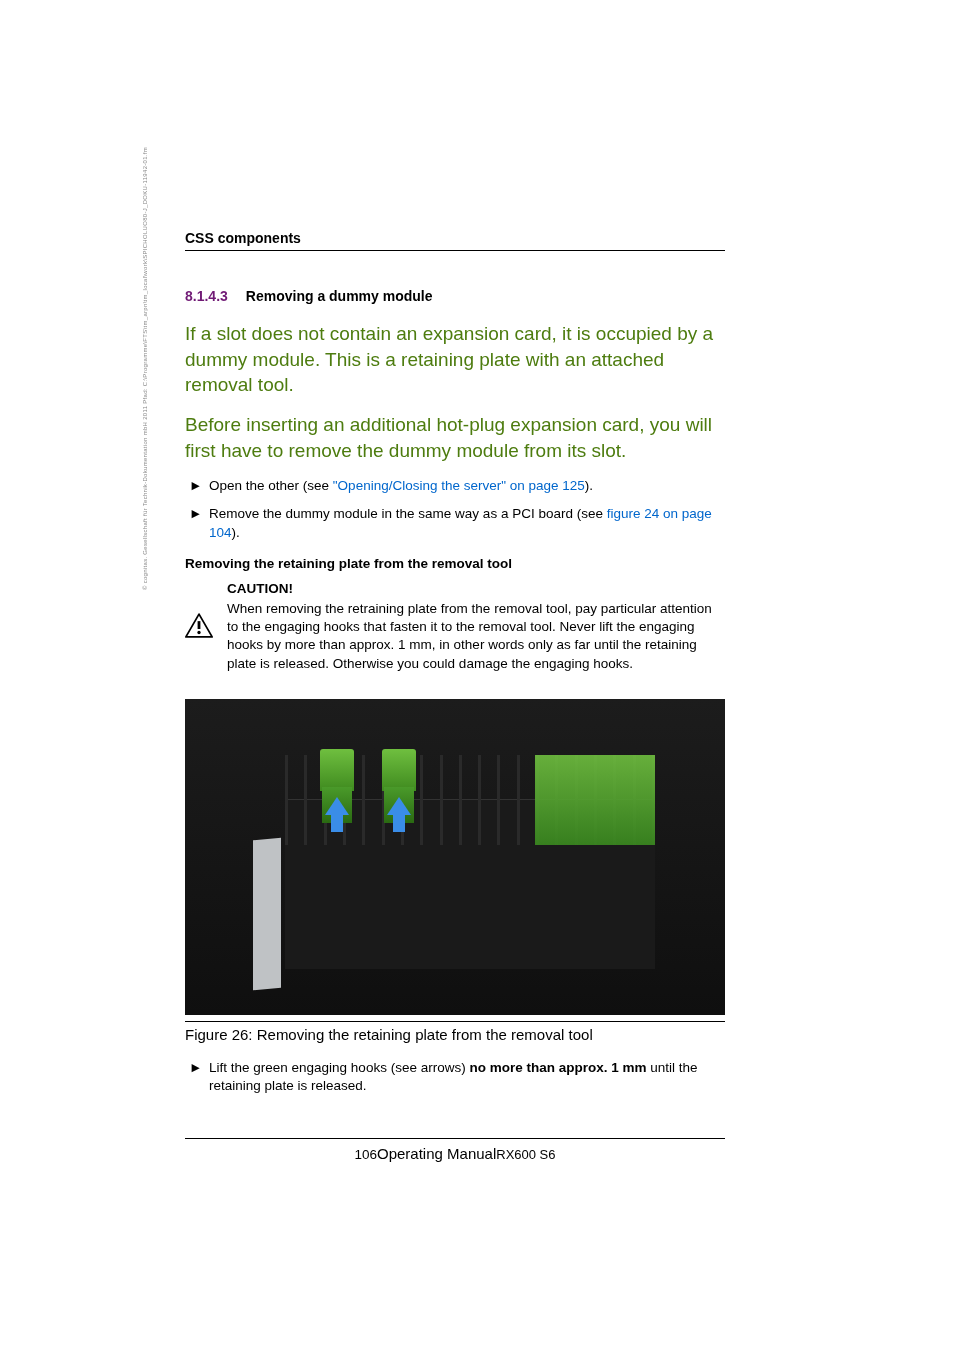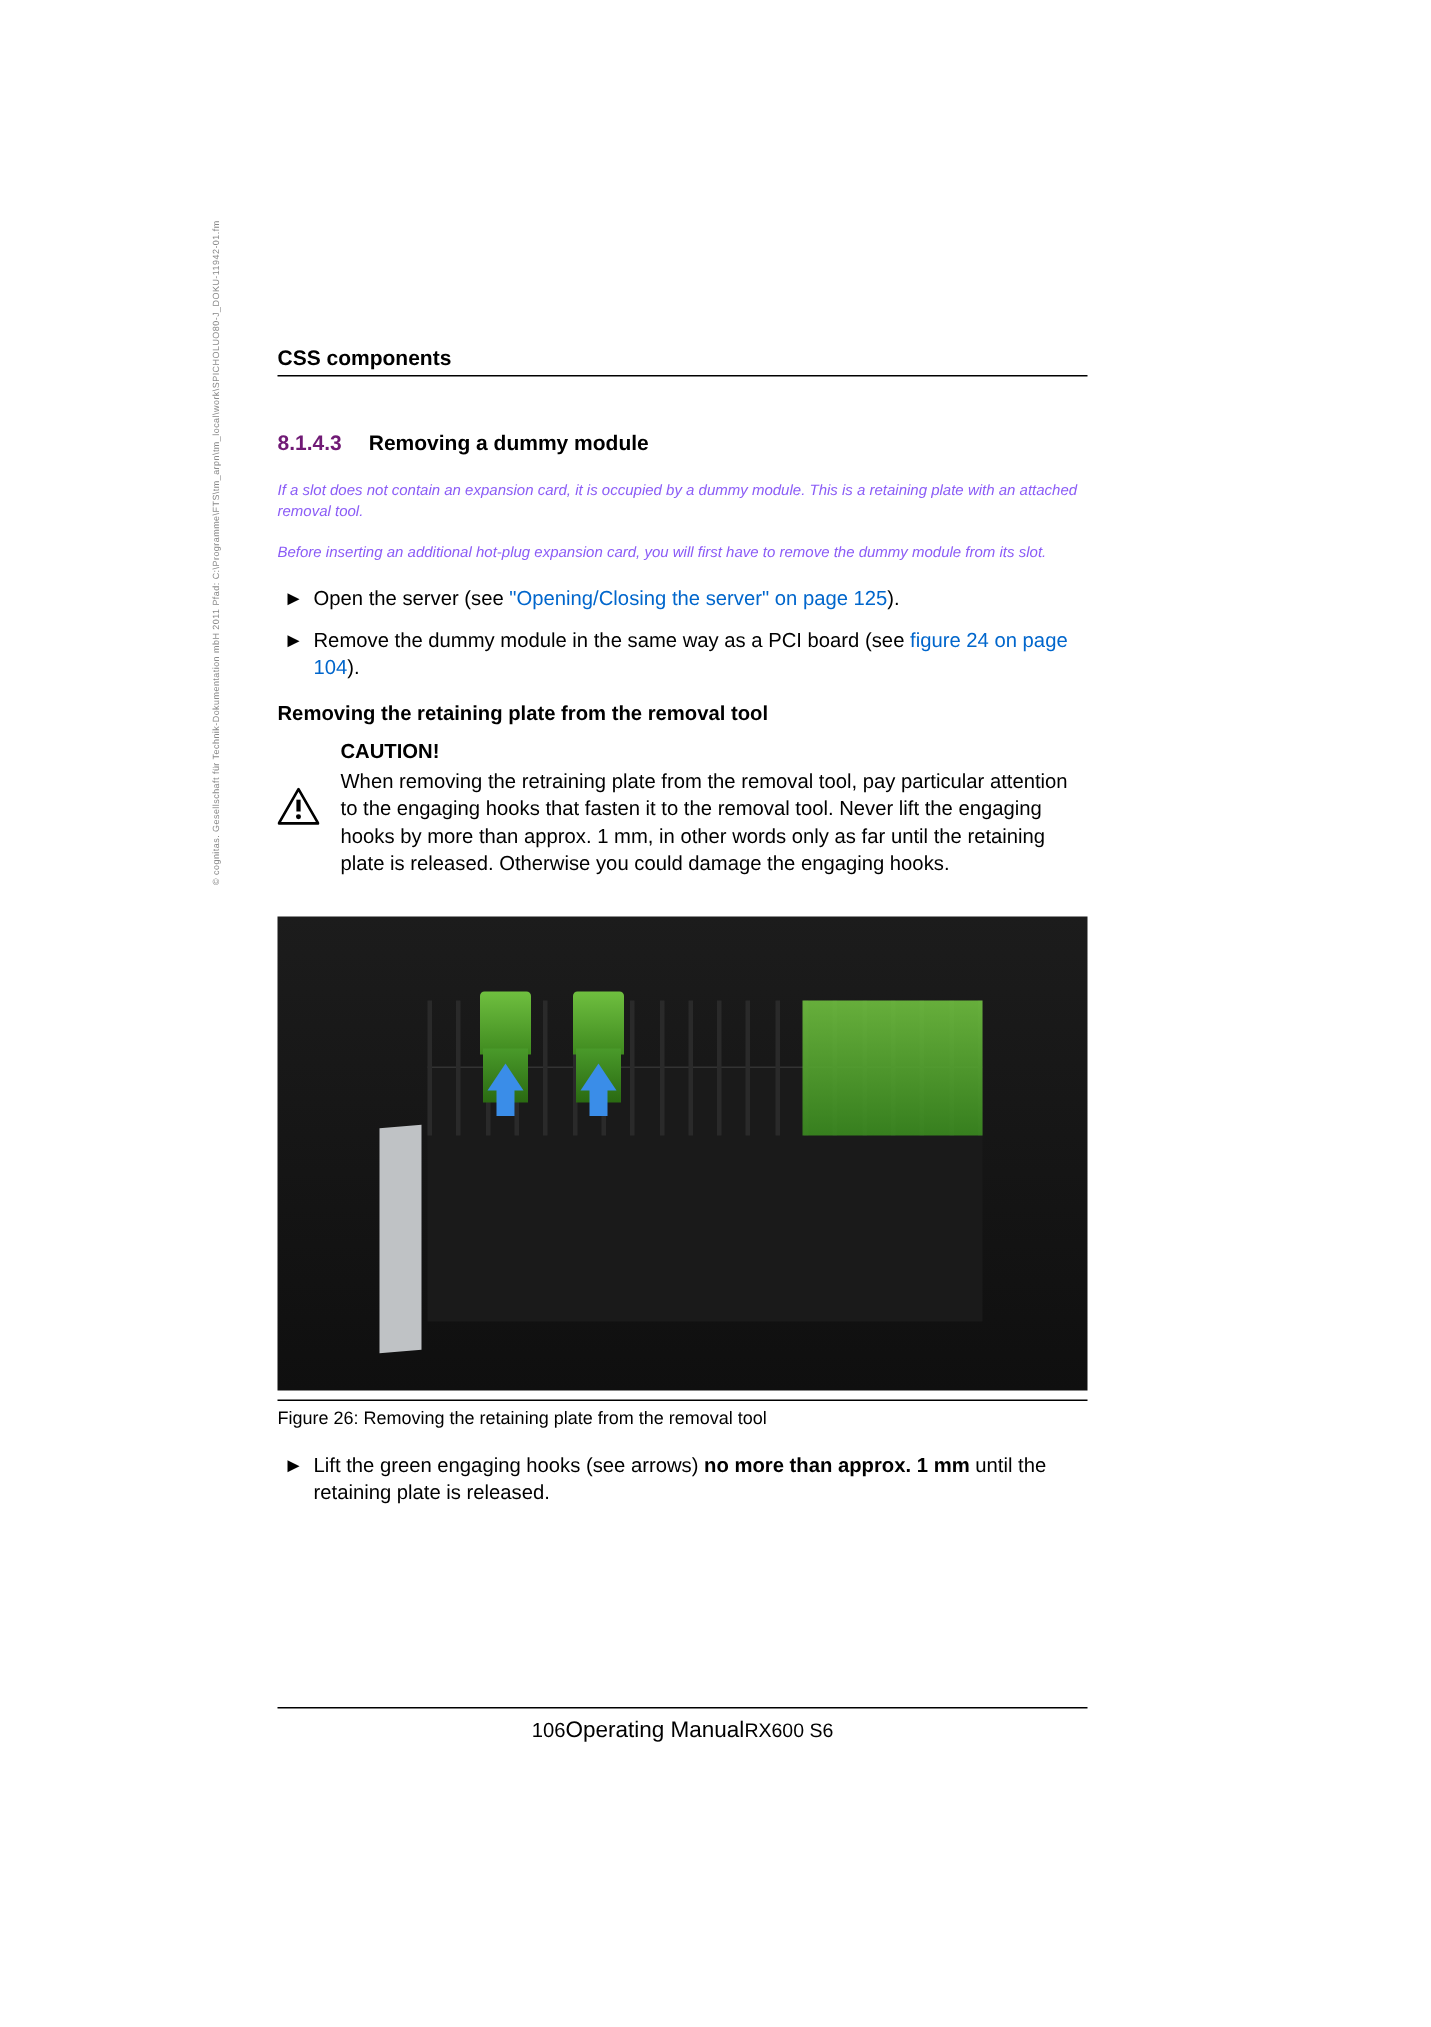--- a/index.html
+++ b/index.html
@@ -50,25 +50,24 @@
     }
     .section-title {
       font-size: 14px;
       font-weight: bold;
       color: #000;
     }
     .section-heading {
       margin-bottom: 16px;
     }
     .body-text {
-      font-size: 10px;
-      color: #8b5cf6;
+      font-size: 19px;
+      color: #4d7c0f;
       line-height: 1.35;
       margin-bottom: 14px;
-      font-style: italic;
     }
     .bullet-list {
       margin-bottom: 14px;
     }
     .bullet-item {
       display: flex;
       padding-left: 4px;
       margin-bottom: 10px;
       font-size: 13.5px;
       line-height: 1.35;
@@ -195,21 +194,21 @@
     .figure-box .green-carrier {
       position: absolute;
       right: 70px;
       top: 56px;
       width: 120px;
       height: 90px;
       background: linear-gradient(180deg, #6fbf3f 0%, #3a8a1f 100%);
       opacity: 0.9;
     }
     .figure-caption {
-      font-size: 12px;
+      font-size: 15px;
       color: #000;
       margin-bottom: 16px;
     }
     .figure-rule {
       border-top: 1px solid #000;
       margin-bottom: 4px;
     }
     .footer {
       position: absolute;
       left: 185px;
@@ -254,21 +253,21 @@
     <span class="section-number">8.1.4.3</span><span class="section-title">Removing a dummy module</span>
   </div>
 
   <p class="body-text">If a slot does not contain an expansion card, it is occupied by a dummy module. This is a retaining plate with an attached removal tool.</p>
   <p class="body-text">Before inserting an additional hot-plug expansion card, you will first have to remove the dummy module from its slot.</p>
 
   <div class="bullet-list">
     <div class="bullet-item">
       <span class="bullet-marker">►</span>
       <span class="bullet-text">
-        <span>Open the server (see </span><span class="link">"Opening/Closing the server" on page 125</span><span>).</span>
+        <span>Open the other (see </span><span class="link">"Opening/Closing the server" on page 125</span><span>).</span>
       </span>
     </div>
     <div class="bullet-item">
       <span class="bullet-marker">►</span>
       <span class="bullet-text">
         <span>Remove the dummy module in the same way as a PCI board (see </span><span class="link">figure 24 on page 104</span><span>).</span>
       </span>
     </div>
   </div>
 

